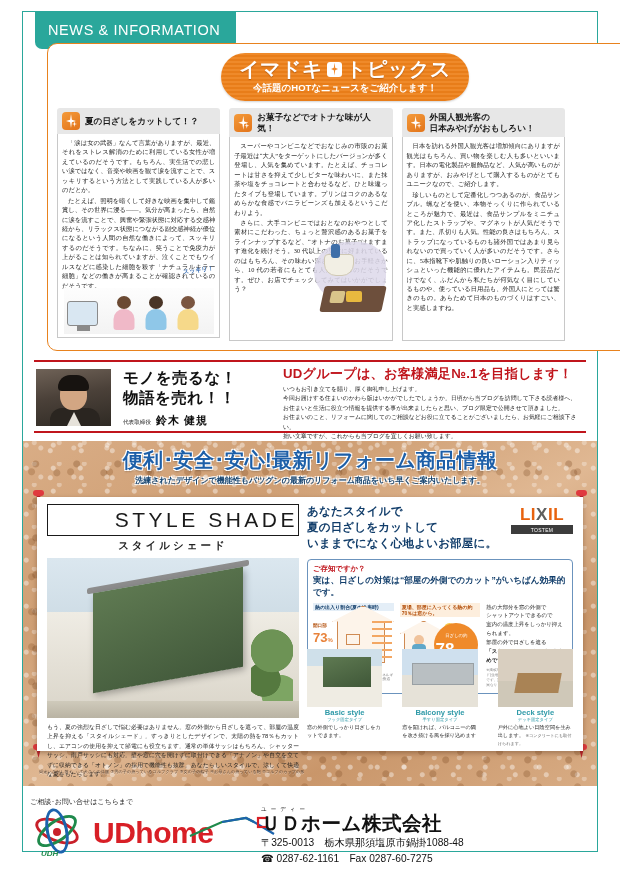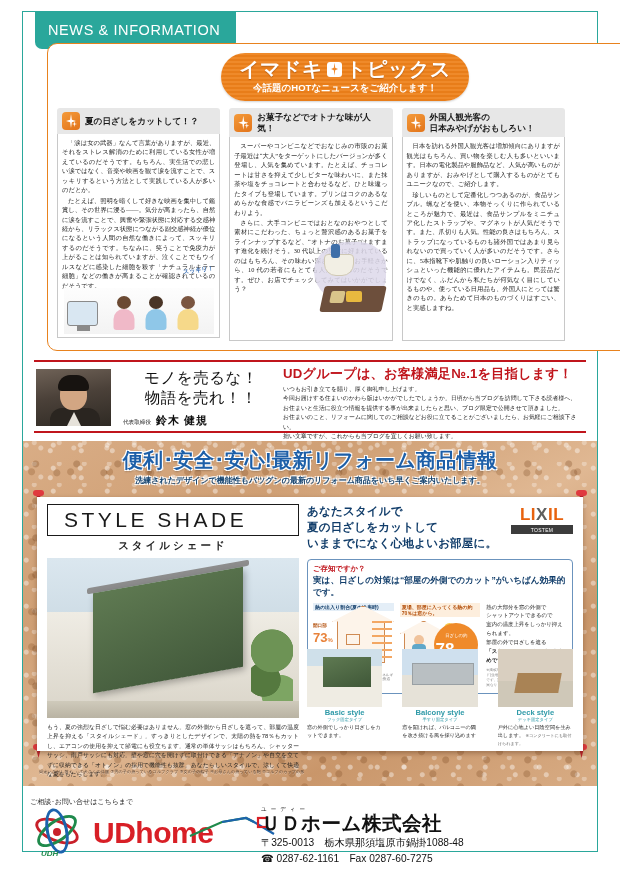--- a/index.html
+++ b/index.html
@@ -136,21 +136,21 @@
   .ceo-photo {
     width:75px; height:57px; margin:7px 0 0 2px; flex:0 0 75px;
     background:linear-gradient(170deg,#6f6257 0%,#4b4139 45%,#2f2a24 100%);
     position:relative; overflow:hidden;
   }
   .ceo-photo .face{position:absolute;left:24px;top:10px;width:27px;height:31px;border-radius:48% 48% 44% 44%;background:#d2a683;}
   .ceo-photo .hair{position:absolute;left:22px;top:6px;width:31px;height:16px;border-radius:16px 16px 5px 5px;background:#171310;}
   .ceo-photo .body{position:absolute;left:14px;bottom:0;width:50px;height:18px;background:#2a2520;border-radius:12px 12px 0 0;}
   .ceo-photo .shirt{position:absolute;left:31px;bottom:0;width:14px;height:14px;background:#e6e2da;clip-path:polygon(50% 0,100% 100%,0 100%);}
   .ceo-text { padding:6px 0 0 12px; flex:0 0 168px; }
-  .ceo-h1 { font-size:15.5px; font-weight:normal; color:#111; line-height:1.32; letter-spacing:.5px;text-align:center; }
+  .ceo-h1 { font-size:15.5px; font-weight:bold; color:#111; line-height:1.32; letter-spacing:.5px; }
   .ceo-sig { margin-top:4px; display:flex; align-items:baseline; gap:5px; }
   .ceo-role { font-size:5.6px; color:#222; }
   .ceo-name { font-size:11px; font-weight:bold; color:#111; letter-spacing:1px; }
   .msg-right { flex:1; padding:5px 7px 0 4px; }
   .msg-title { font-size:13.2px; font-weight:bold; color:#c0151c; letter-spacing:.2px; line-height:1.1; }
   .msg-body { margin-top:3px; font-size:5.9px; line-height:1.62; color:#1a1a1a; }
 
   
   .cork {
     position:absolute; left:23px; top:441px;
@@ -182,21 +182,21 @@
   }
   .pin { position:absolute; width:11px; height:15px; }
   .pin::before{content:"";position:absolute;left:3px;top:5px;width:5px;height:10px;background:#b8232c;clip-path:polygon(50% 100%,0 0,100% 0);}
   .pin::after{content:"";position:absolute;left:0;top:1px;width:11px;height:6px;border-radius:3px;background:#e03a3f;}
   .pin.tl{left:10px; top:48px;} .pin.tr{right:10px; top:48px;}
   .pin.bl{left:10px; bottom:28px;} .pin.br{right:10px; bottom:28px;}
 
   
   .ss-left { position:absolute; left:10px; top:7px; width:252px; }
   .ss-logo {
-    border:1.6px solid #1a1a1a; padding:3px 16px; text-align:left;
+    border:1.6px solid #1a1a1a; padding:3px 0; text-align:right;
     font-size:21px; letter-spacing:3.5px; color:#1a1a1a;
     font-family:"Liberation Sans",sans-serif; font-weight:300;
   }
   .ss-jp { text-align:center; font-size:10.5px; letter-spacing:3px; color:#222; margin-top:3px; font-weight:bold;}
   .ss-photo {
     margin-top:5px; width:252px; height:160px; position:relative; overflow:hidden;
     background:linear-gradient(180deg,#dbe7ef 0%,#cfdde6 35%,#e8e4da 36%,#dfd9cc 100%);
   }
   .ss-wall{position:absolute;left:0;top:34%;width:100%;height:66%;background:linear-gradient(180deg,#efece4,#d9d4c8);}
   .ss-shade{

